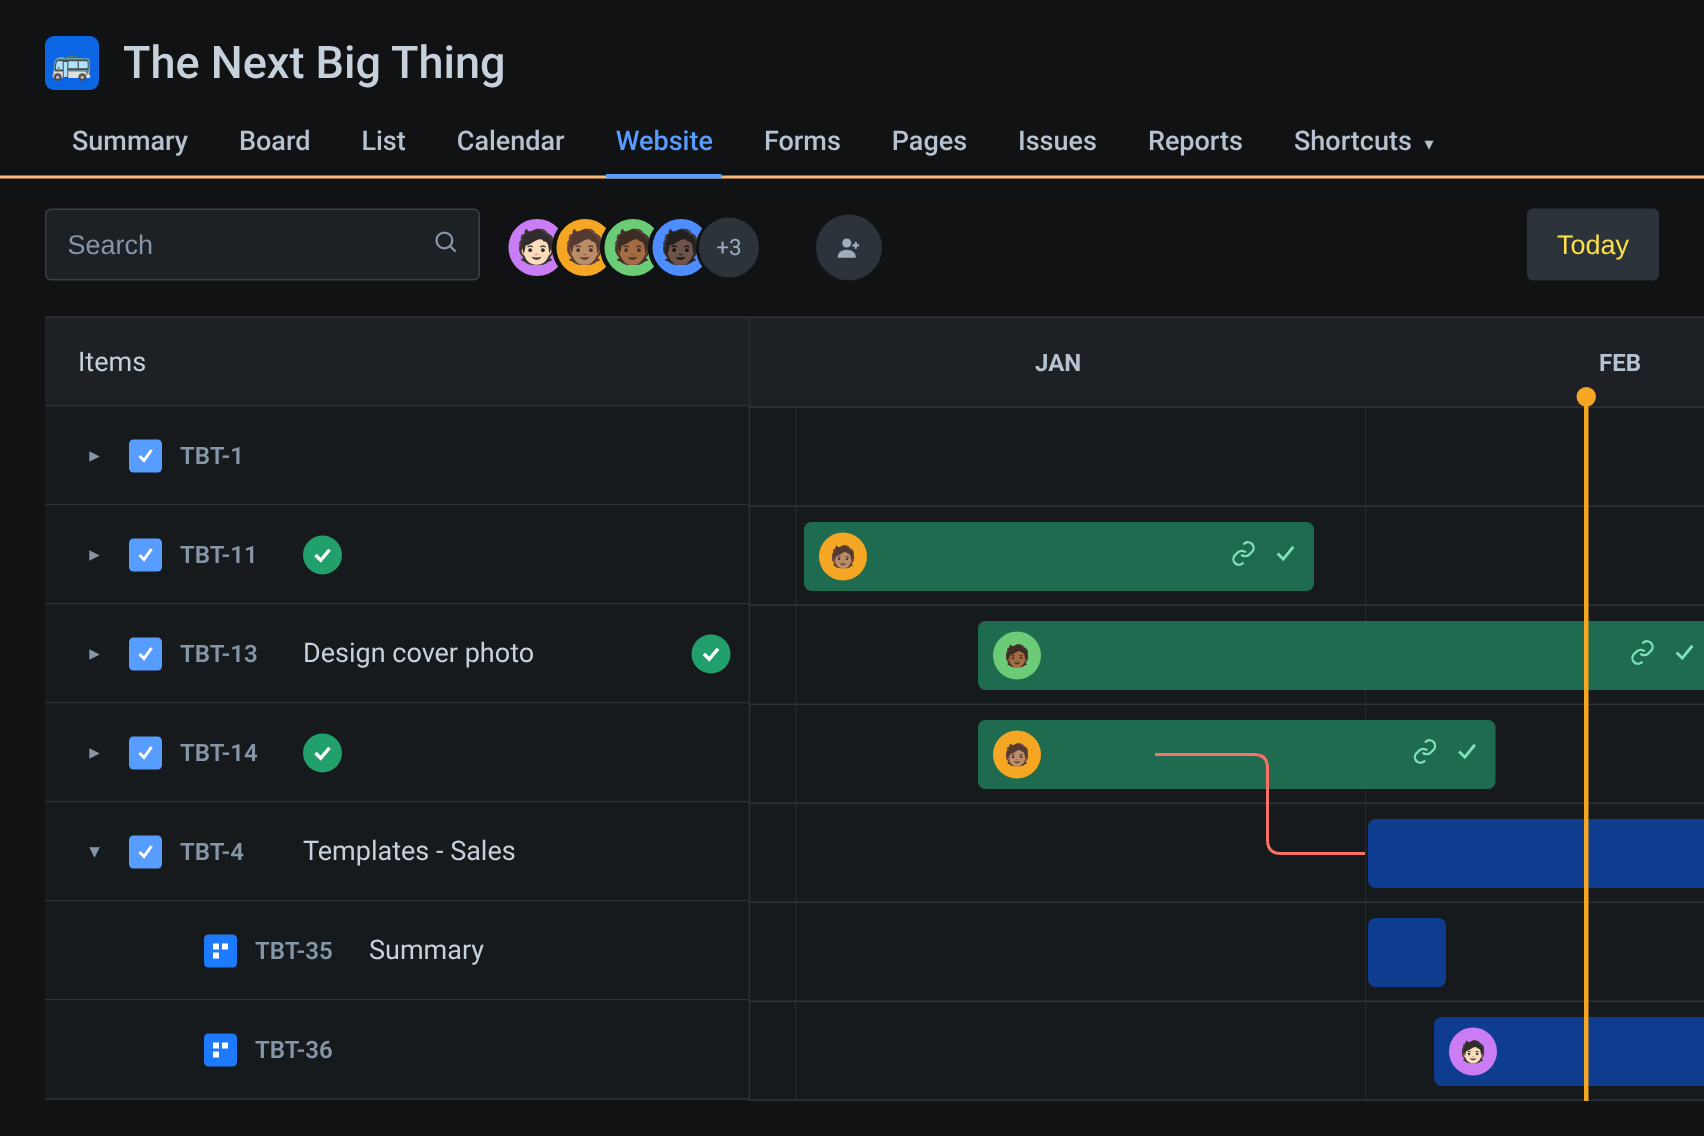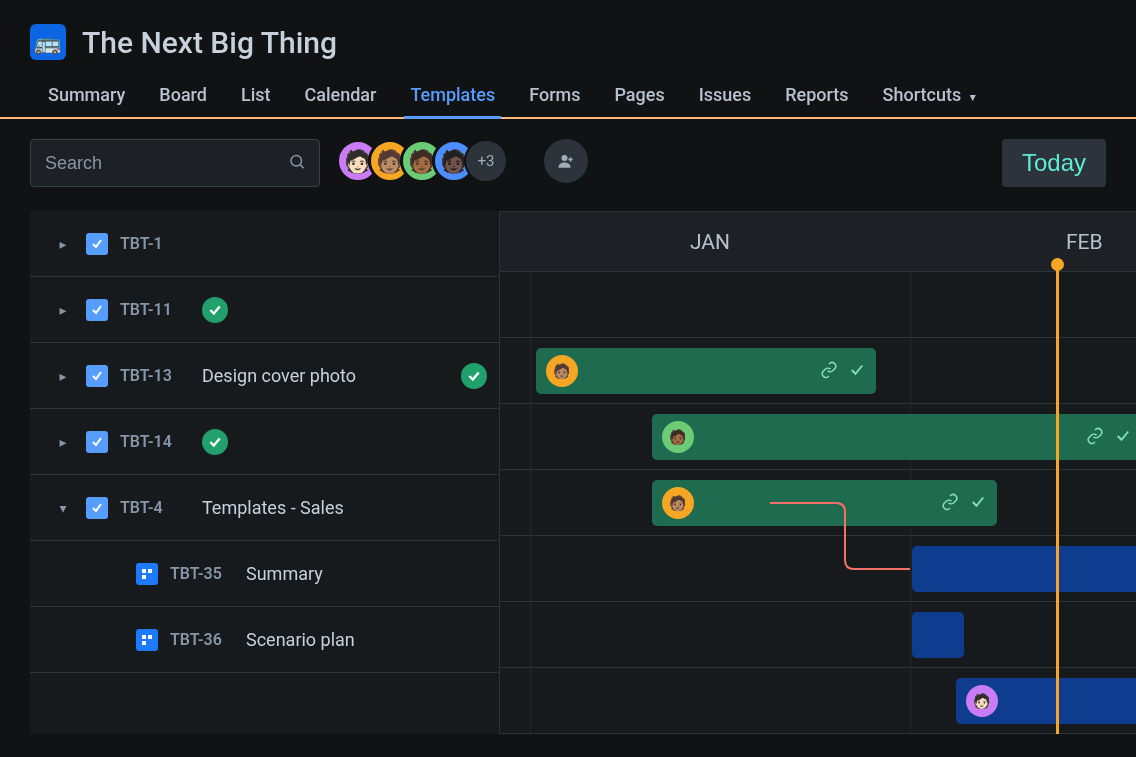--- a/index.html
+++ b/index.html
@@ -60,21 +60,21 @@
     bottom: -2px; left: -6px; right: -6px;
     height: 3px;
     background: #579DFF;
   }
   .nav-tab .chev { margin-left: 4px; font-size: 12px; }
 
   
   .toolbar {
     padding: 20px 30px 24px 30px;
     display: flex;
-    align-items: flex-start;
+    align-items: flex-end;
     gap: 16px;
   }
   .search-wrap {
     position: relative;
     width: 290px;
   }
   .search-input {
     width: 100%;
     height: 48px;
     background: #1D2125;
@@ -125,22 +125,22 @@
     cursor: pointer;
   }
 
   .spacer { flex: 1; }
   .today-btn {
     height: 48px;
     padding: 0 20px;
     background: #2C333A;
     border: none;
     border-radius: 4px;
-    color: #5eead4;
-    font-size: 24px;
+    color: #fde047;
+    font-size: 18px;
     font-weight: 500;
     cursor: pointer;
   }
 
   
   .timeline {
     display: flex;
     position: relative;
     margin: 0 0 0 30px;
   }
@@ -220,22 +220,22 @@
   }
   .month-header {
     height: 60px;
     position: relative;
     border-bottom: 1px solid #2C333A;
     background: #1D2125;
   }
   .month-label {
     position: absolute;
     top: 50%; transform: translateY(-50%);
-    font-size: 21px;
-    font-weight: 400;
+    font-size: 16px;
+    font-weight: 700;
     color: #B6C2CF;
   }
   .gantt-rows {
     position: relative;
   }
   .gantt-row {
     height: 66px;
     border-bottom: 1px solid #2C333A;
     position: relative;
   }
@@ -301,21 +301,21 @@
     <div class="app-icon">🚌</div>
     <div class="page-title">The Next Big Thing</div>
   </div>
 </div>
 
 <div class="nav-tabs">
   <div class="nav-tab">Summary</div>
   <div class="nav-tab">Board</div>
   <div class="nav-tab">List</div>
   <div class="nav-tab">Calendar</div>
-  <div class="nav-tab active">Templates</div>
+  <div class="nav-tab active">Website</div>
   <div class="nav-tab">Forms</div>
   <div class="nav-tab">Pages</div>
   <div class="nav-tab">Issues</div>
   <div class="nav-tab">Reports</div>
   <div class="nav-tab">
     <span>Shortcuts</span>
     <span class="chev">▾</span>
   </div>
 </div>
 
@@ -342,20 +342,21 @@
         <path d="M2 20c0-3.3 3.6-6 8-6s8 2.7 8 6v1H2z"></path>
         <path d="M18 7v6M15 10h6" stroke="currentColor" stroke-width="2"></path>
       </svg>
   </div>
   <div class="spacer"></div>
   <button class="today-btn">Today</button>
 </div>
 
 <div class="timeline">
   <div class="items-col">
+    <div class="items-header">Items</div>
 
     <div class="item-row">
       <span class="expand">▸</span>
       <span class="issue-type epic">
           <svg width="12" height="12" viewBox="0 0 12 12">
             <path d="M2 6l3 3 5-7" stroke="#fff" stroke-width="2" fill="none"></path>
           </svg>
         </span>
       <span class="issue-key">TBT-1</span>
     </div>
@@ -431,21 +432,20 @@
 
     <div class="item-row child">
       <span class="issue-type task">
           <svg width="12" height="12" viewBox="0 0 12 12" fill="#fff">
             <rect x="1" y="1" width="4" height="4"></rect>
             <rect x="7" y="1" width="4" height="4"></rect>
             <rect x="1" y="7" width="4" height="4"></rect>
           </svg>
         </span>
       <span class="issue-key child">TBT-36</span>
-      <span class="issue-summary">Scenario plan</span>
     </div>
   </div>
 
   <div class="gantt-col">
     <div class="vgrid" style="left:30px"></div>
     <div class="vgrid" style="left:410px"></div>
     <div class="month-header">
       <span class="month-label" style="left:190px">JAN</span>
       <span class="month-label" style="left:566px">FEB</span>
     </div>

